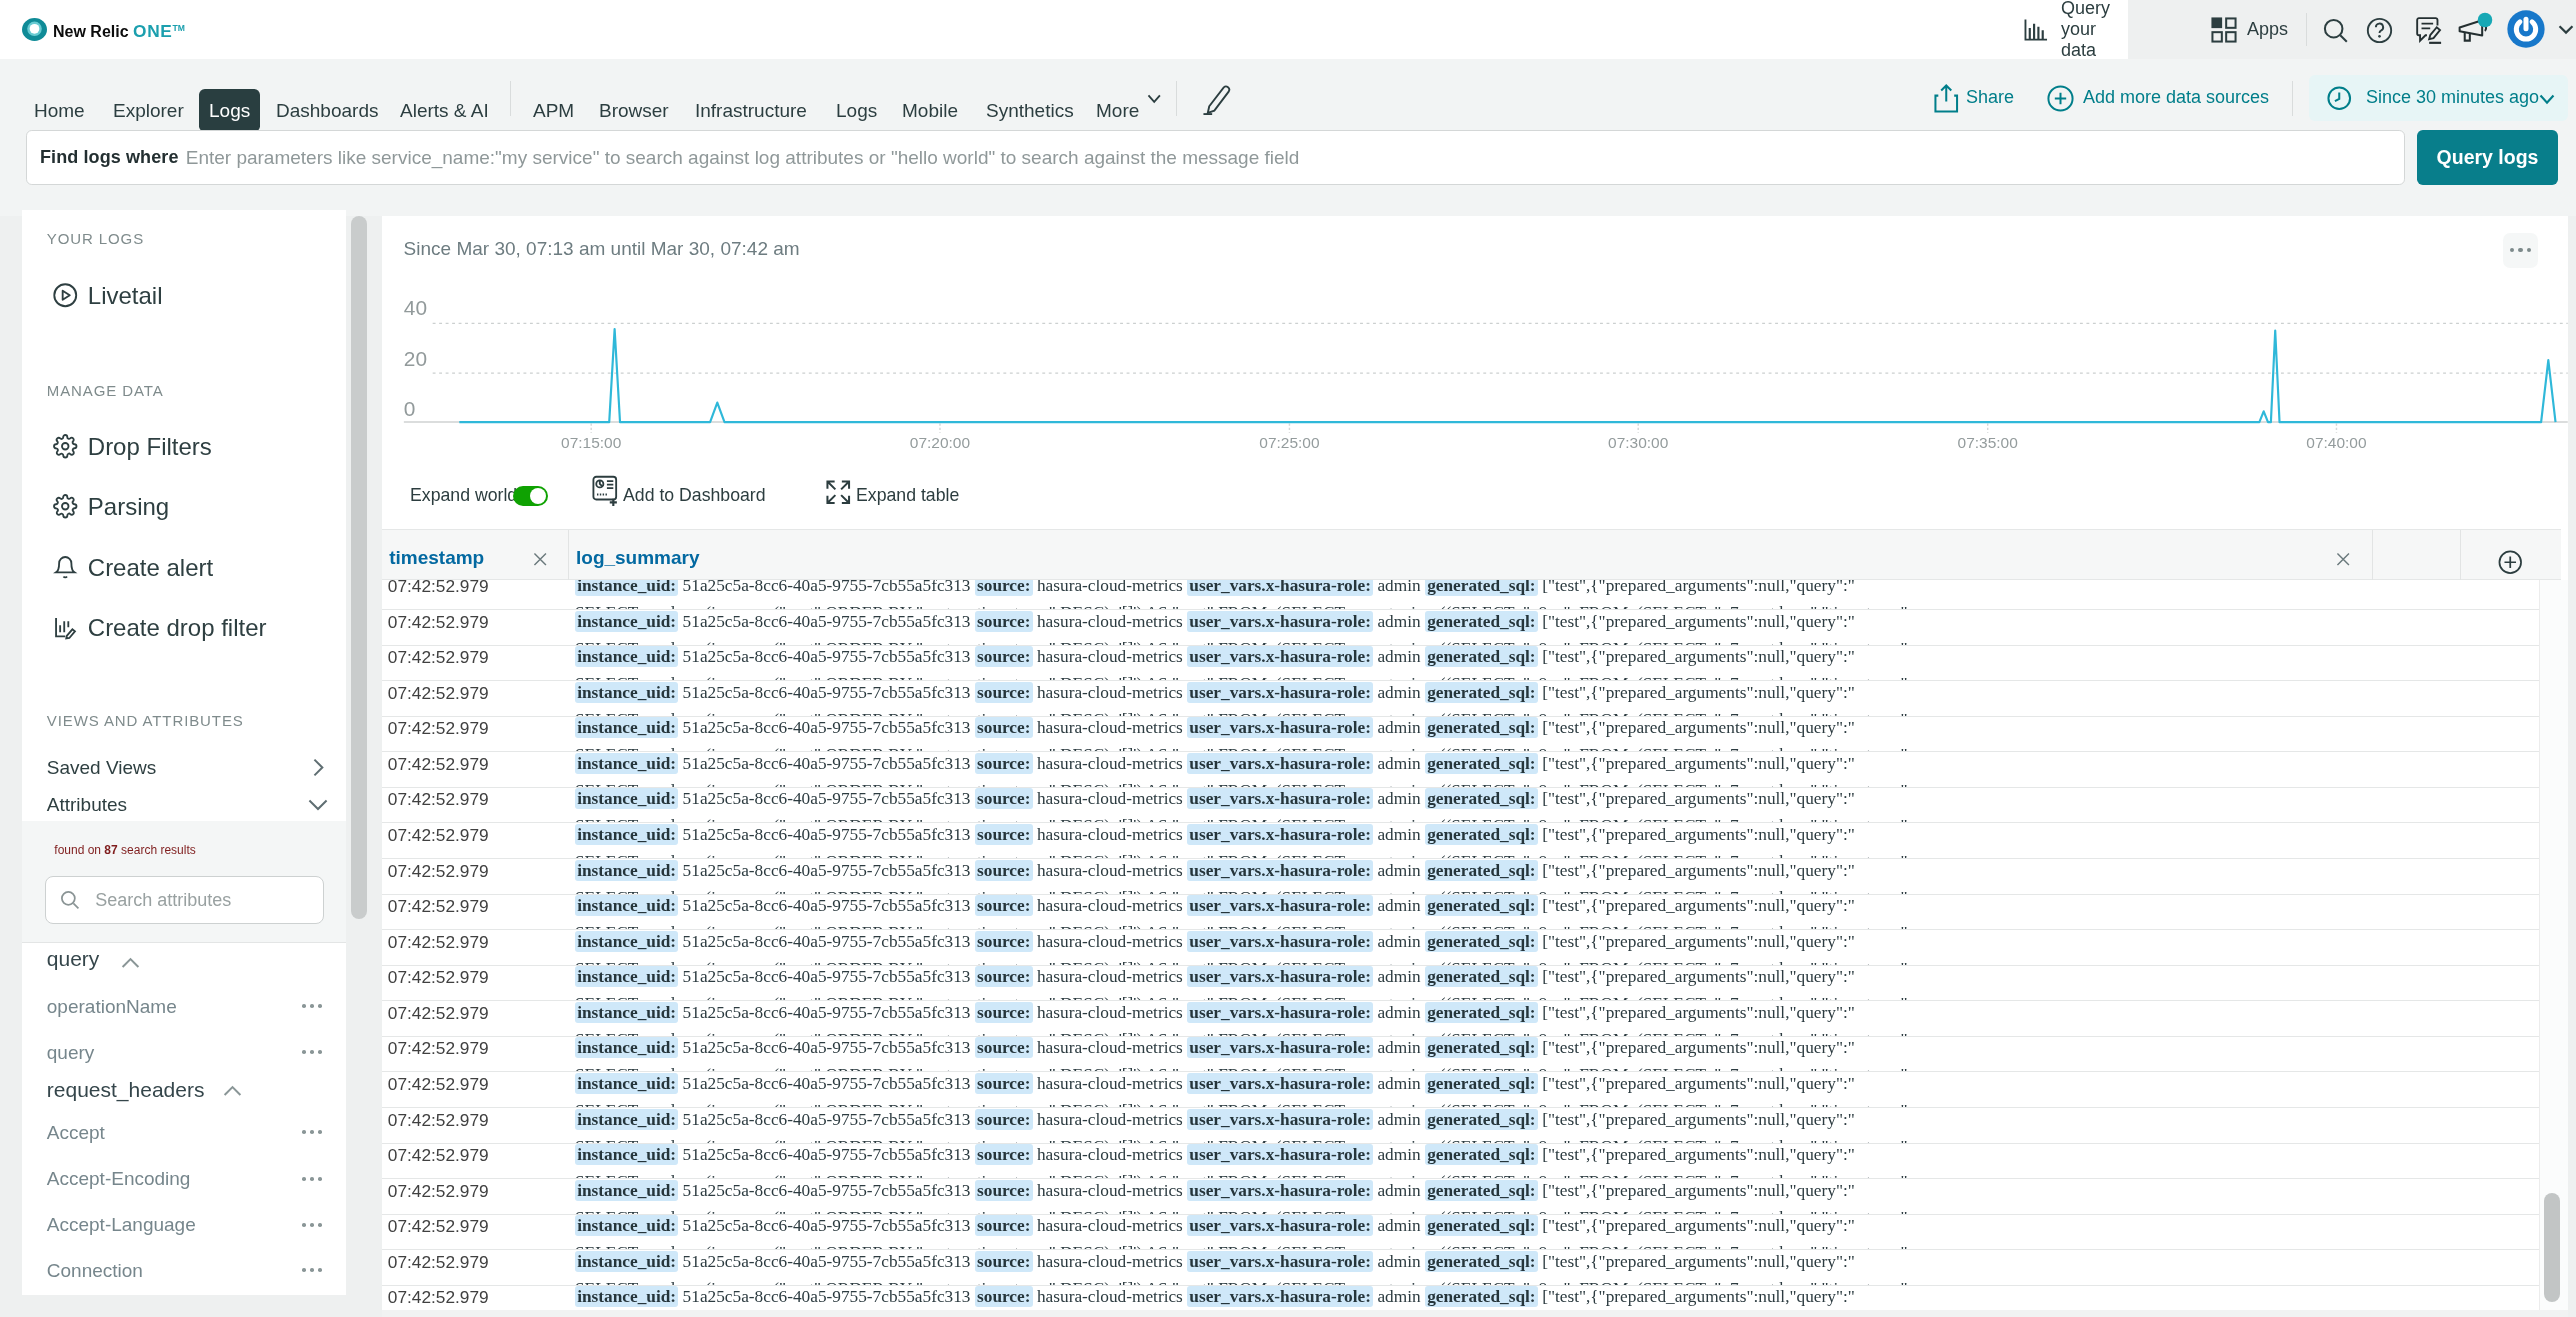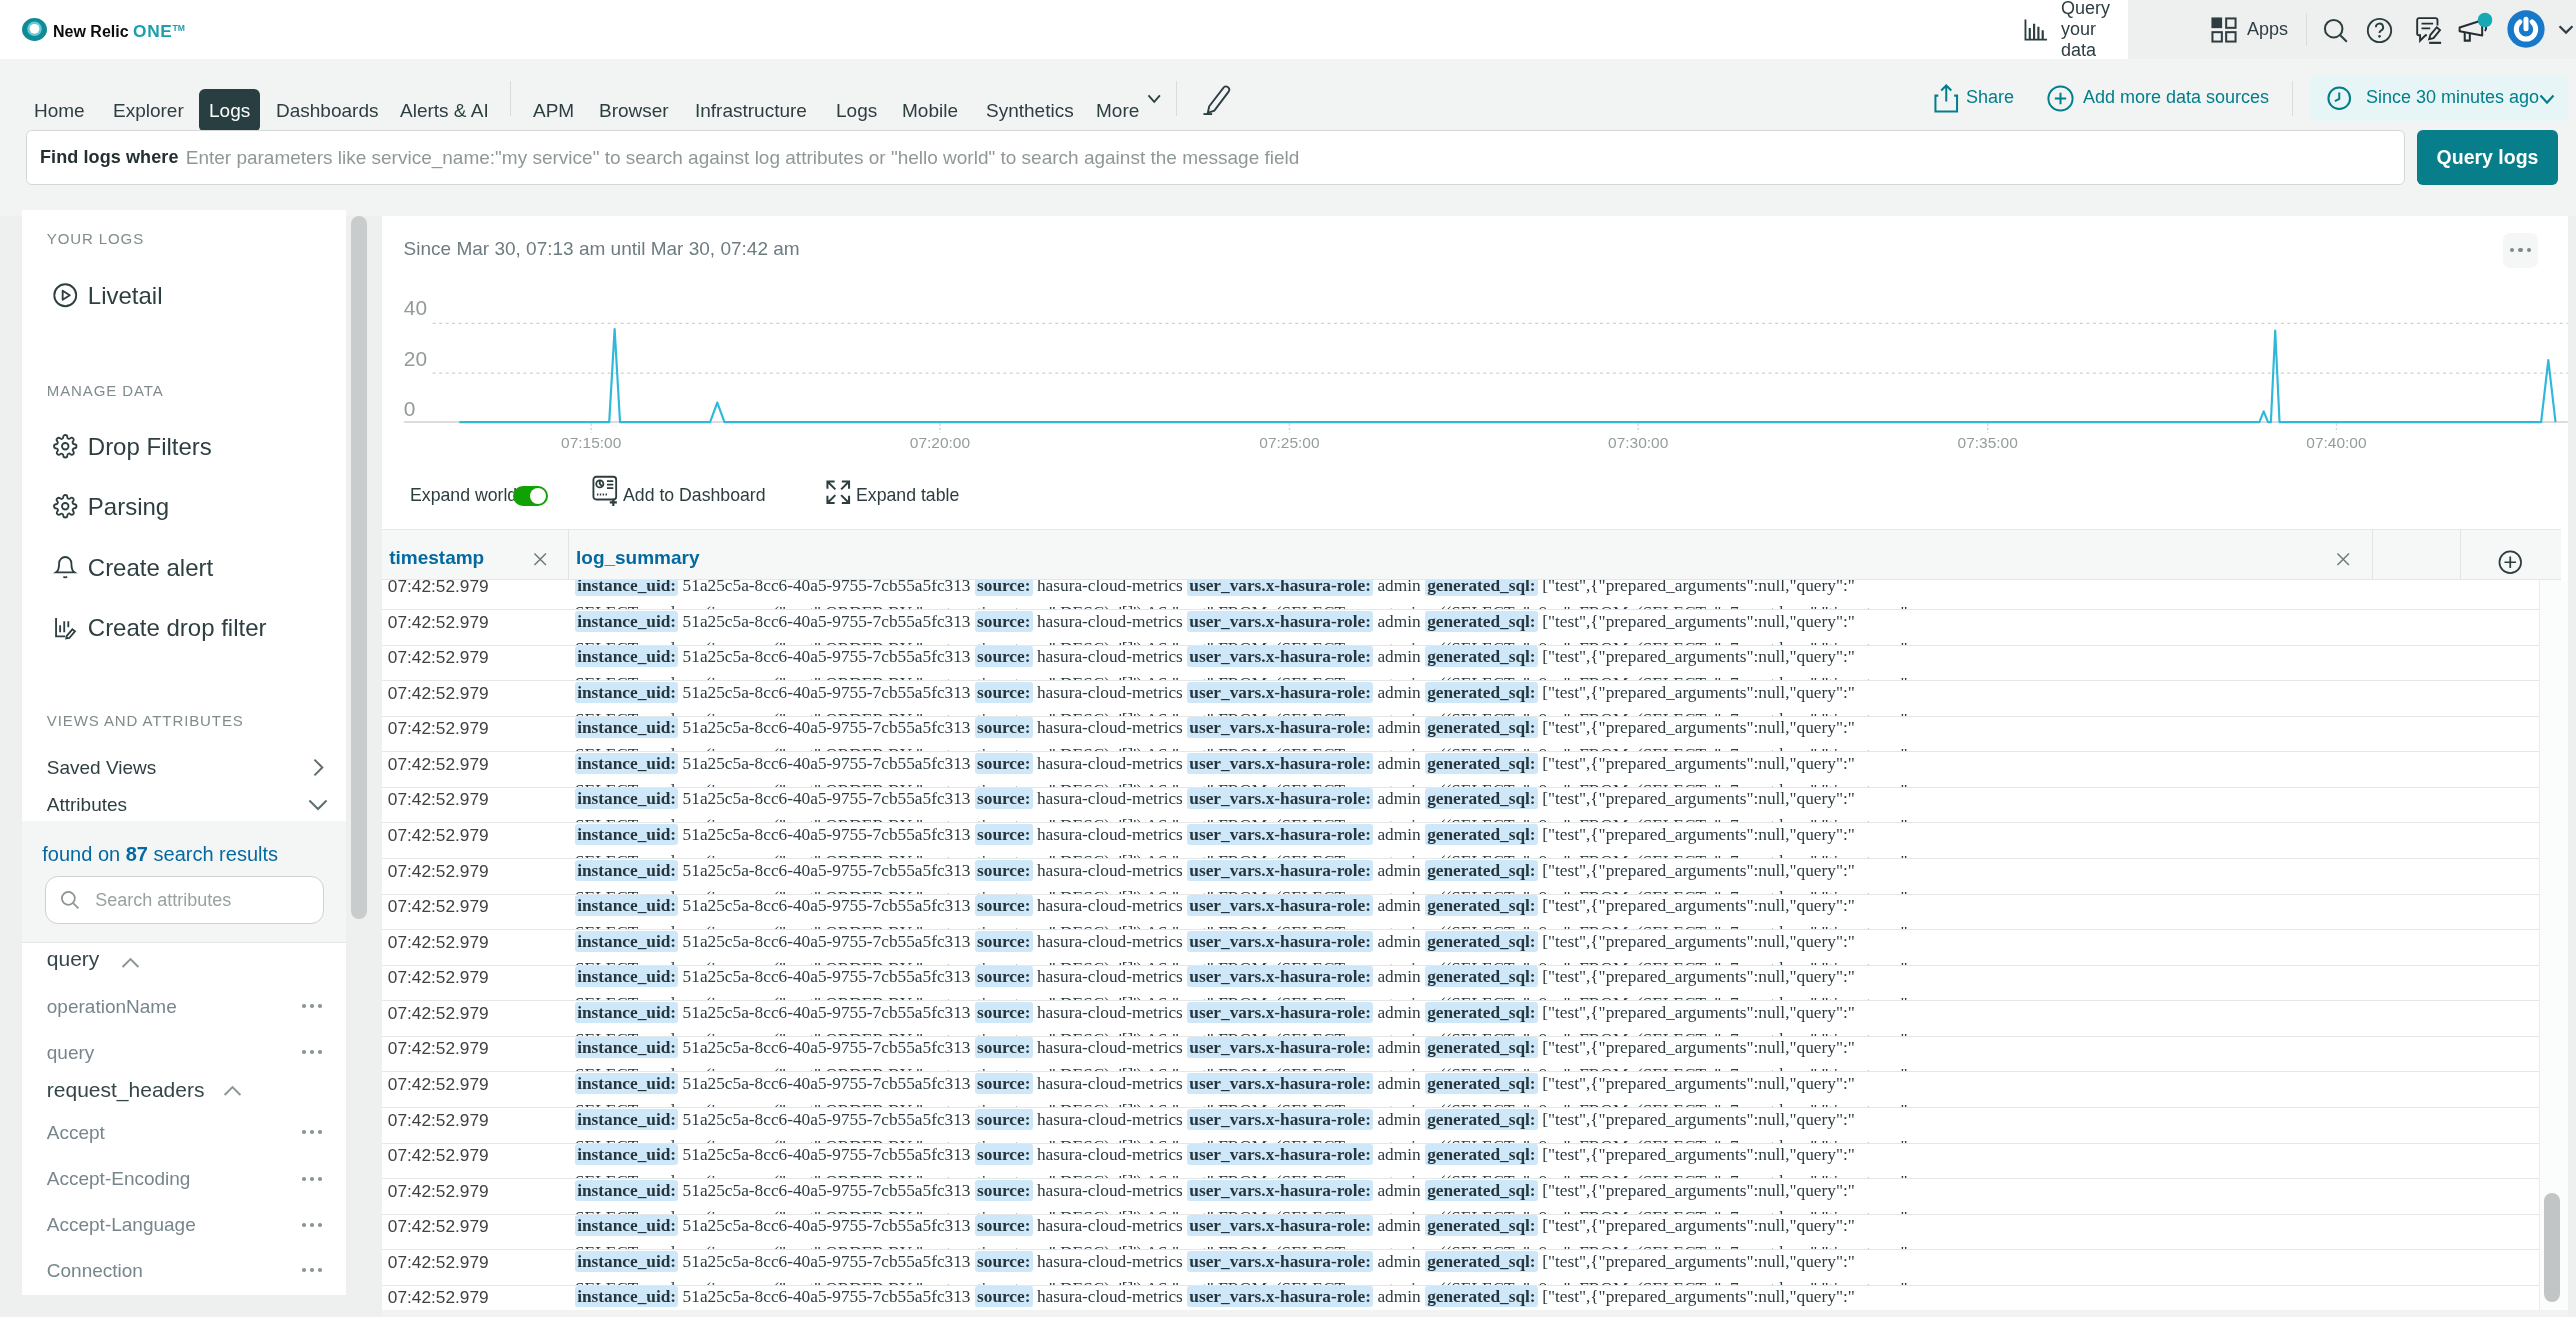--- a/index.html
+++ b/index.html
@@ -24,21 +24,21 @@
 #sidebar{position:absolute;left:22.3px;top:210px;width:324px;height:1085px;background:#fff}
 .shead{position:absolute;left:24.5px;font-size:15px;color:#7f8b8c;letter-spacing:0.9px}
 .sitem{position:absolute;left:31px;display:flex;align-items:center;font-size:24px;color:#2e3f41;height:27px}
 .sitem svg{margin-right:10px}
 .sattr1{position:absolute;left:24.5px;font-size:19px;color:#2e3f41;line-height:24px}
 .attr{position:absolute;left:24.5px;font-size:19px;color:#76868c;line-height:24px}
 .agroup{position:absolute;left:24.5px;font-size:21px;color:#35464b;line-height:24px}
 .dots3{position:absolute;left:280px;width:19.5px;display:flex;justify-content:space-between}
 .dots3 i{width:3.6px;height:3.6px;border-radius:50%;background:#8a9697}
 #subpanel{position:absolute;left:0px;top:611px;width:324px;height:121px;background:#f4f6f6}
-#sattr{position:absolute;left:23px;top:55px;width:279px;height:48px;background:#fff;border:1.4px solid #cdd1d1;border-radius:13px;display:flex;align-items:center}
+#sattr{position:absolute;left:23px;top:55px;width:279px;height:48px;background:#fff;border:1.4px solid #cdd1d1;border-radius:8px;display:flex;align-items:center}
 #sattr span{font-size:18px;color:#99a1a1;margin-left:14.4px}
 #sdivider{position:absolute;left:0;top:732px;width:324px;height:1.4px;background:#e3e5e5}
 #sscroll{position:absolute;left:351px;top:216px;width:16px;height:703px;background:#c9cccc;border-radius:8px}
 
 #main{position:absolute;left:382px;top:216px;width:2186px;height:1101px;background:#fff}
 #charttitle{position:absolute;left:21.6px;top:22.3px;font-size:19px;color:#6d7c80}
 #hdotbg{position:absolute;left:2121px;top:17.3px;width:35px;height:35px;background:#f5f7f7;border-radius:7.2px}
 #hdots{position:absolute;left:2128px;top:32px;width:21px;display:flex;justify-content:space-between}
 #hdots i{width:4.3px;height:4.3px;border-radius:50%;background:#7d8a8b}
 .ctrl{position:absolute;display:flex;align-items:center;font-size:17.7px;color:#2c3d3f}
@@ -191,21 +191,21 @@
   <div class="shead" style="top:502px">VIEWS AND ATTRIBUTES</div>
   <div class="sattr1" style="top:546px">Saved Views</div>
   <svg class="abs" style="left:291px;top:548px" width="11.5" height="19" viewBox="0 0 16 26" fill="none" stroke="#5f6e72" stroke-width="2.8">
       <path d="M2 2 L13 13 L2 24"></path>
     </svg>
   <div class="sattr1" style="top:583px">Attributes</div>
   <svg class="abs" style="left:286px;top:589px" width="20" height="12.3" viewBox="0 0 28 17" fill="none" stroke="#5f6e72" stroke-width="2.8">
       <path d="M2 2 L14 14 L26 2"></path>
     </svg>
   <div id="subpanel">
-    <div class="abs" style="left:20px;top:21.6px;font-size:20px;color:#0369a1">found on <b>87</b> search results</div>
+    <div class="abs" style="left:32px;top:21.6px;font-size:12px;color:#7f1d1d">found on <b>87</b> search results</div>
     <div id="sattr">
       <svg width="21.6" height="21.6" viewBox="0 0 30 30" fill="none" stroke="#8a9495" stroke-width="2.4" style="margin-left:13px">
         <circle cx="13" cy="13" r="9"></circle>
           <path d="M20 20 L27 27"></path>
       </svg>
         <span>Search attributes</span>
     </div>
   </div>
   <div id="sdivider"></div>
   <div class="agroup" style="top:737px">query</div>

